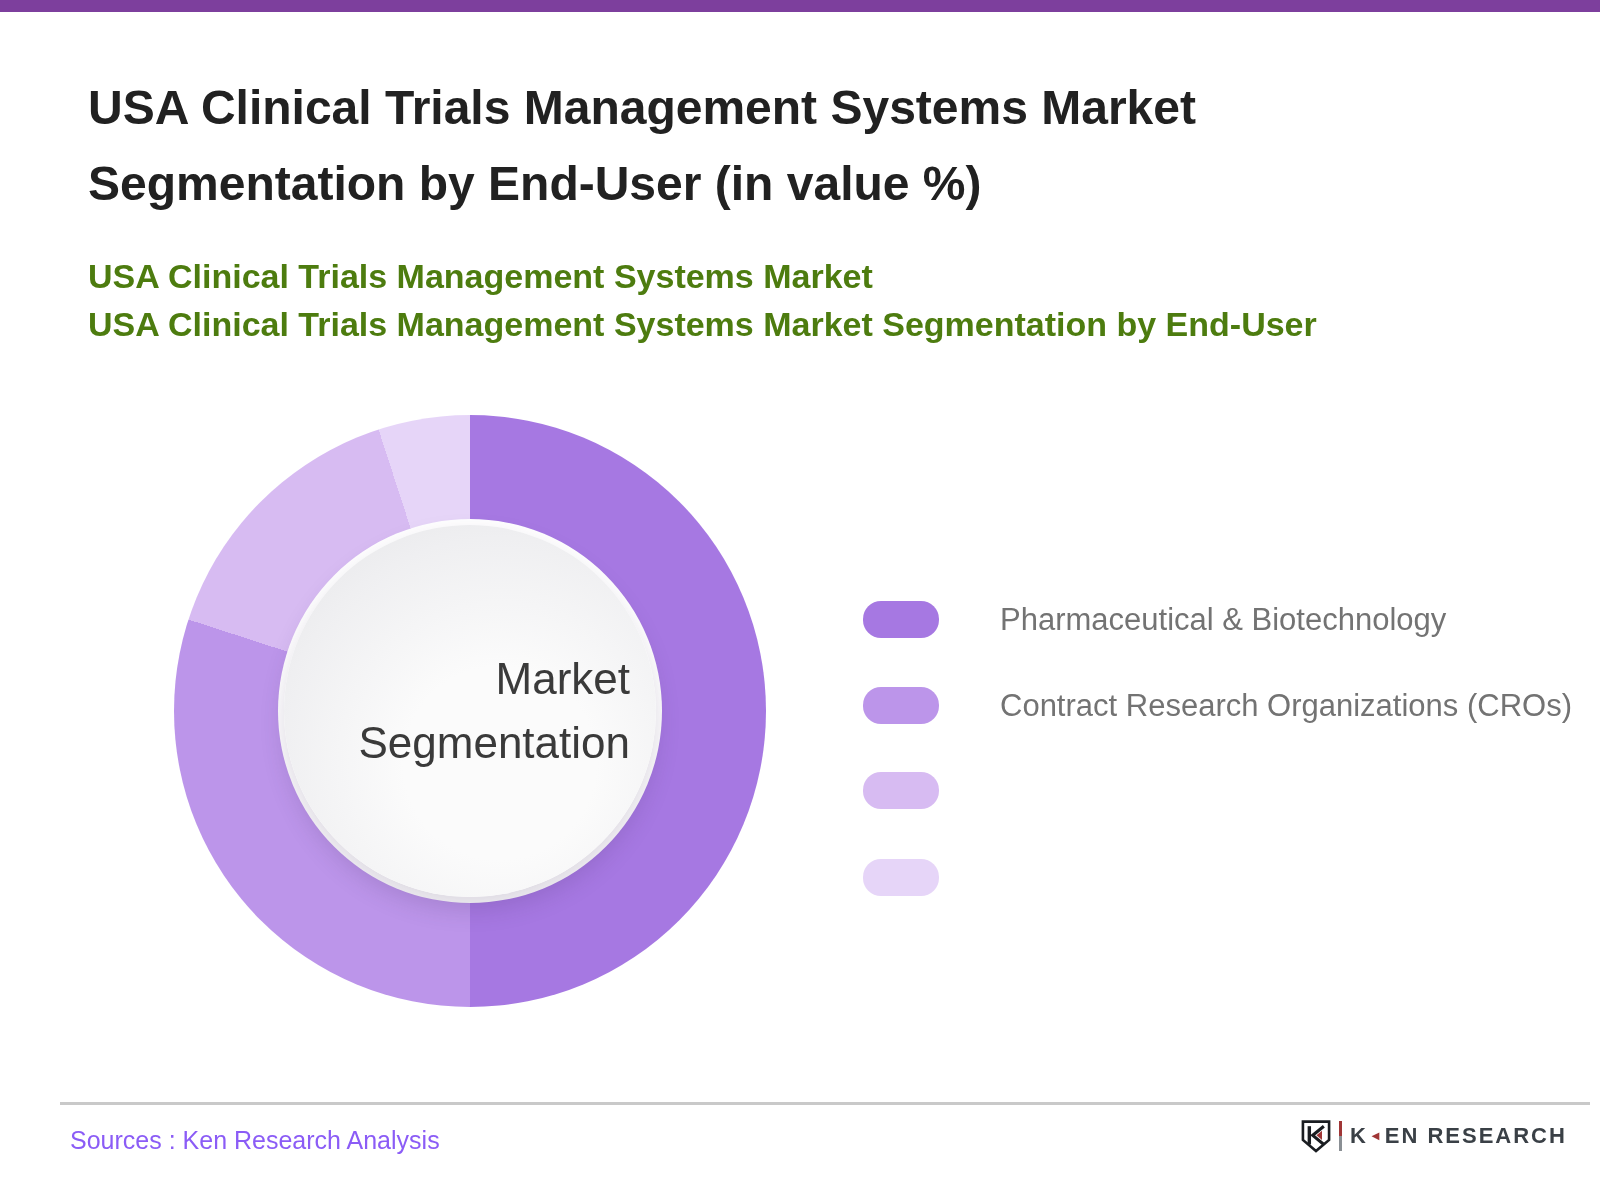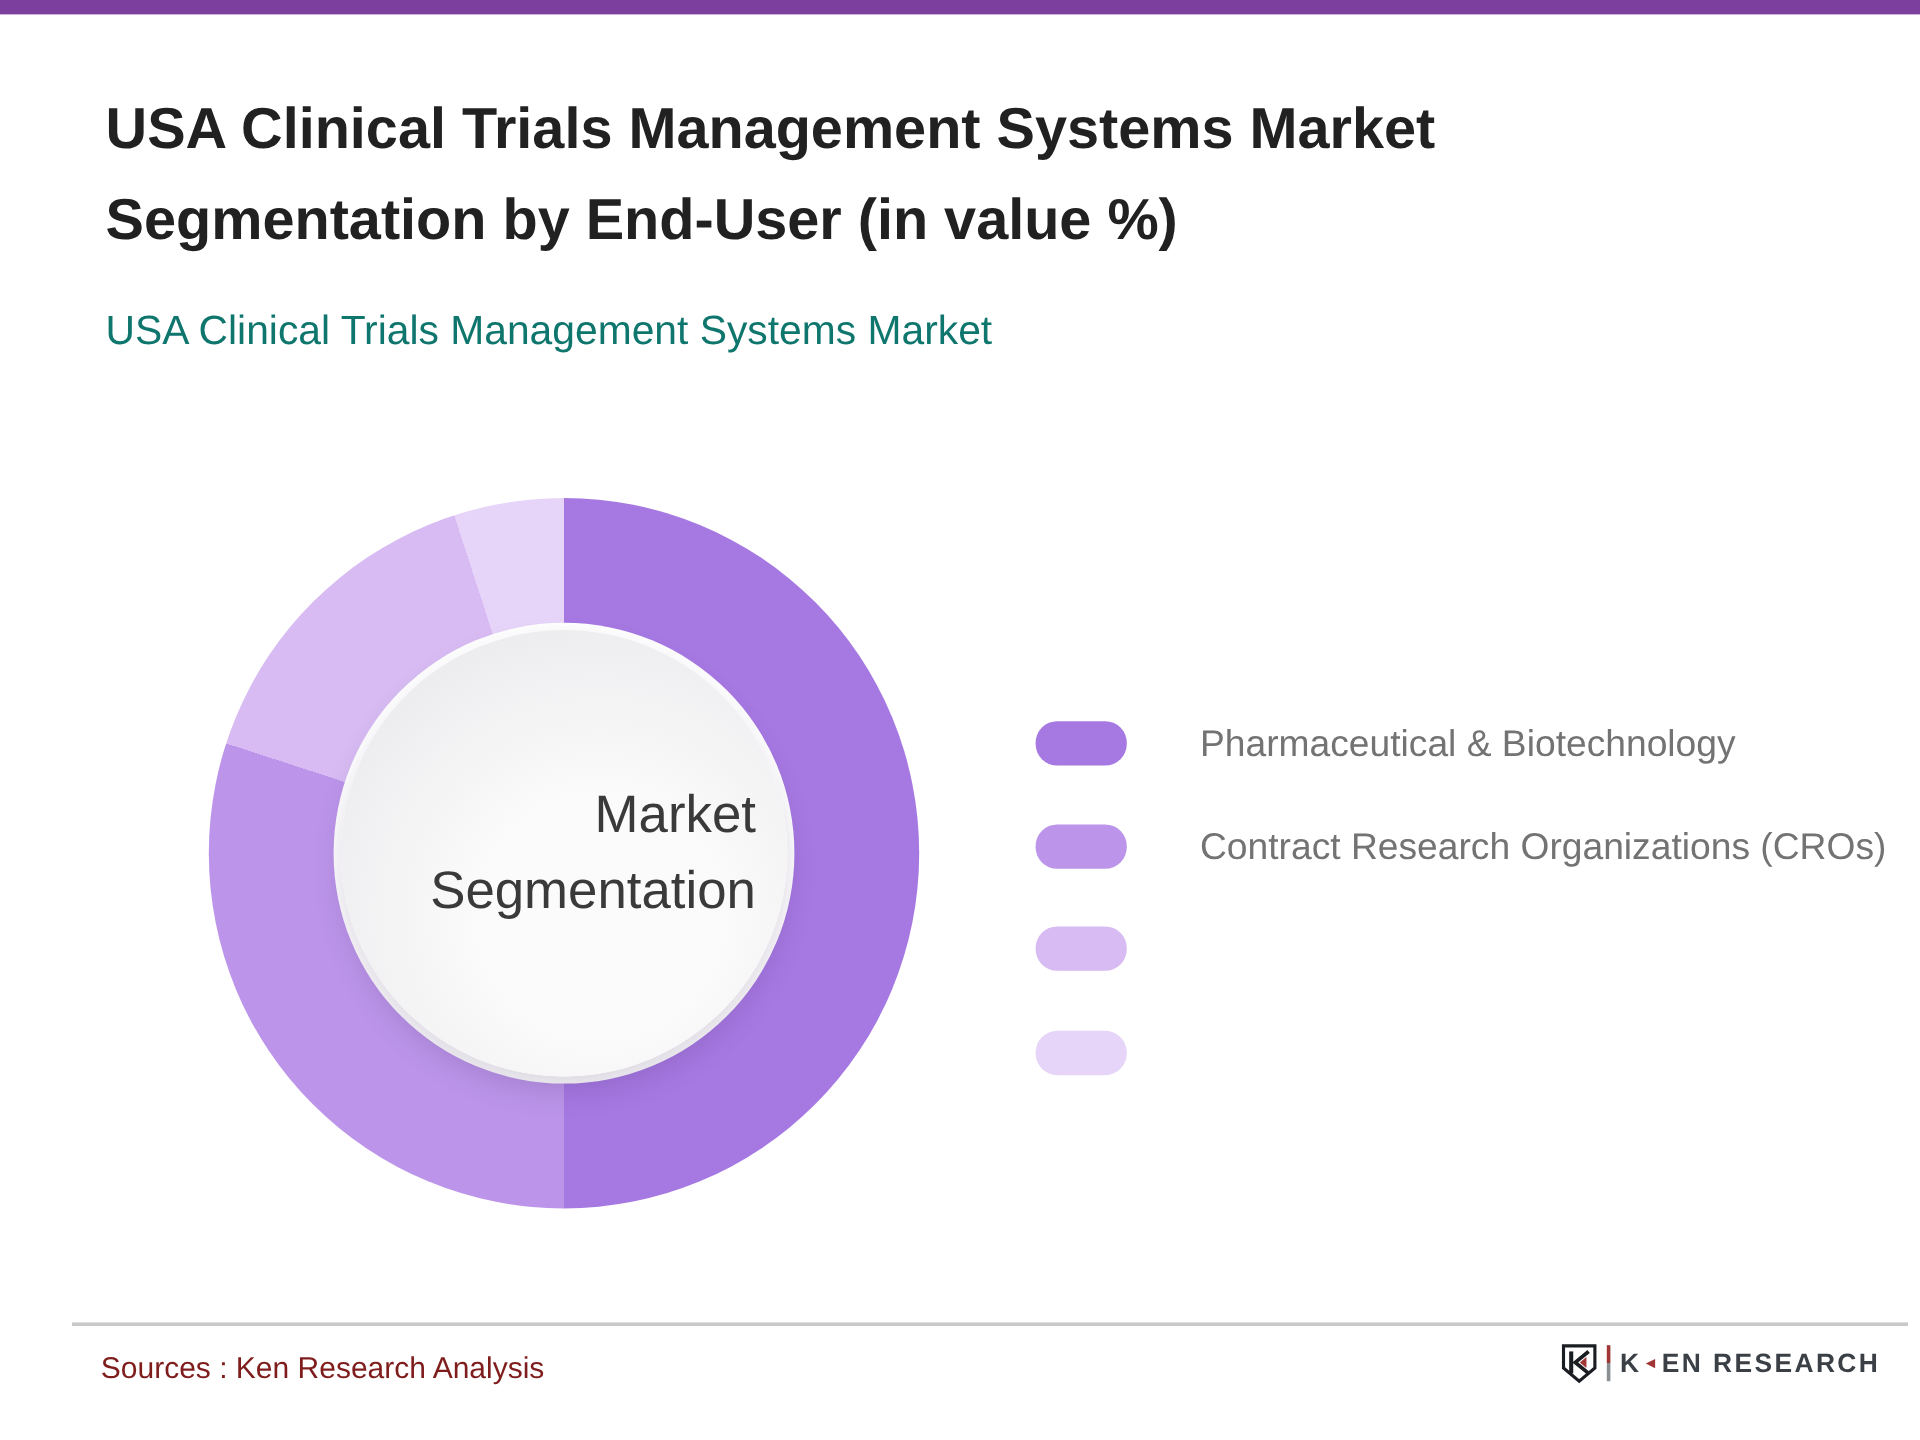--- a/index.html
+++ b/index.html
@@ -14,21 +14,21 @@
     position:absolute;left:0;top:0;width:1600px;height:12px;
     background:#7d3f9d;
   }
   .title{
     position:absolute;left:88px;top:70px;width:1260px;
     font-size:48px;font-weight:700;color:#212121;
     line-height:76px;letter-spacing:0px;
   }
   .subtitle{
     position:absolute;left:88px;top:252px;width:1420px;
-    font-size:34px;font-weight:400;color:#0f766e;line-height:48px;
+    font-size:34px;font-weight:700;color:#4d7c0f;line-height:48px;
   }
   
   .donut-wrap{position:absolute;left:174px;top:415px;width:592px;height:592px;}
   .donut-ring{
     position:absolute;left:0;top:0;width:592px;height:592px;border-radius:50%;
     background:#cccccc; 
   }
   .donut-hole{
     position:absolute;left:104px;top:104px;width:384px;height:384px;border-radius:50%;
     background:#ffffff;
@@ -53,21 +53,21 @@
     width:76px;height:37px;border-radius:18px;background:#ccc;flex:0 0 auto;
   }
   .legend-label{
     margin-left:61px;font-size:31px;color:#737373;white-space:nowrap;line-height:37px;
   }
   
   .footer-divider{
     position:absolute;left:60px;top:1102px;width:1530px;height:3px;background:#c9c9c9;
   }
   .source-text{
-    position:absolute;left:84px;top:1126px;font-size:25px;color:#7f1d1d;
+    position:absolute;left:70px;top:1126px;font-size:25px;color:#8b5cf6;
   }
   .brand{
     position:absolute;left:1300px;top:1118px;height:36px;
     display:flex;align-items:center;
   }
   .brand svg{display:block;}
   .brand-bar{
     width:3px;height:30px;margin:0 8px 0 7px;
     background:linear-gradient(#a03636 0%, #a03636 50%, #8a8f94 50%, #8a8f94 100%);
   }
@@ -81,20 +81,21 @@
 </style>
 </head>
 <body>
 
 <div class="topbar" style="background: rgb(125, 63, 157);"></div>
 
 <div class="title">USA Clinical Trials Management Systems Market Segmentation by End-User (in value %)</div>
 
 <div class="subtitle">
   <div>USA Clinical Trials Management Systems Market</div>
+  <div>USA Clinical Trials Management Systems Market Segmentation by End-User</div>
 </div>
 
 <div class="donut-wrap">
   <div class="donut-ring" style="background: conic-gradient(rgb(166, 120, 226) 0%, rgb(166, 120, 226) 50%, rgb(188, 149, 234) 50%, rgb(188, 149, 234) 80%, rgb(215, 187, 242) 80%, rgb(215, 187, 242) 95%, rgb(230, 213, 248) 95%, rgb(230, 213, 248) 100%);"></div>
   <div class="donut-hole"></div>
   <div class="donut-center">
     <div class="label">Market Segmentation</div>
   </div>
 </div>
 

